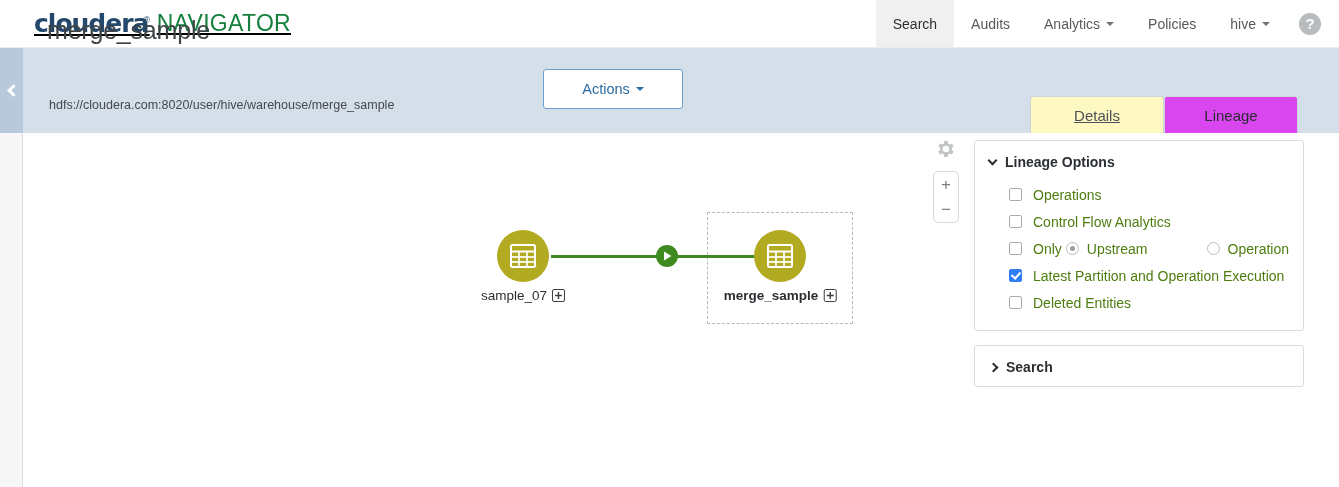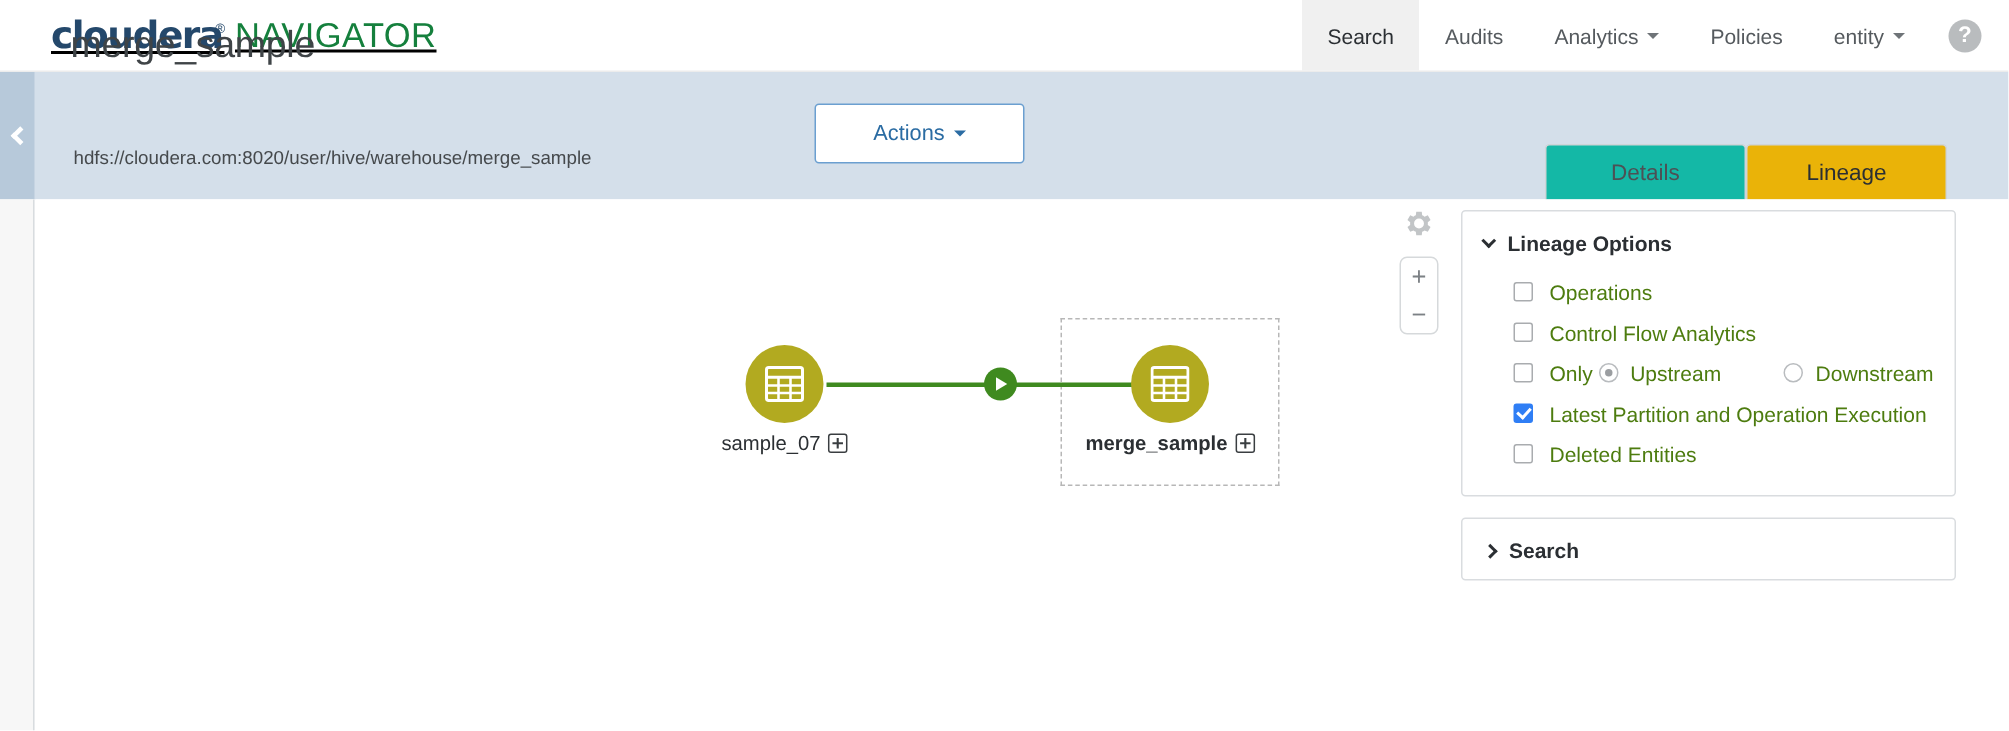--- a/index.html
+++ b/index.html
@@ -75,22 +75,22 @@
   .actions-btn .caret { border-top-color: #2b6ca3; }
 
   
   .tabs { position: absolute; left: 1030px; top: 96px; display: flex; align-items: flex-end; }
   .tab {
     width: 134px; height: 37px; display: flex; align-items: center; justify-content: center;
     font-size: 15px; color: #4c5155; cursor: pointer;
     border: 1px solid #cfd4d8; border-bottom: none;
     border-top-left-radius: 3px; border-top-right-radius: 3px;
   }
-  .tab.inactive { background: #14b8a6; }
-  .tab.active { background: #eab308; color: #2b2f33; }
+  .tab.inactive { background: #fef9c3; text-decoration: underline; }
+  .tab.active { background: #d946ef; color: #2b2f33; }
 
   
   .body-area {
     position: absolute; left: 0; top: 133px; width: 1339px; height: 354px;
     background: #ffffff;
   }
   .left-rail {
     position: absolute; left: 0; top: 0; width: 23px; height: 354px;
     background: #f7f7f7; border-right: 1px solid #d8dcdf;
   }
@@ -217,21 +217,21 @@
         <span>Audits</span>
       </div>
       <div class="nav-item">
         <span>Analytics</span>
         <span class="caret"></span>
       </div>
       <div class="nav-item">
         <span>Policies</span>
       </div>
       <div class="nav-item">
-        <span>entity</span>
+        <span>hive</span>
         <span class="caret"></span>
       </div>
       <div class="help-wrap">
         <div class="help-circle">
           <span>?</span>
         </div>
       </div>
     </div>
   </div>
 
@@ -350,21 +350,21 @@
               <span>Control Flow Analytics</span>
             </div>
 
             <div class="opt-row">
               <span class="cb"></span>
               <span>Only</span>
               <span class="radio sel"></span>
               <span>Upstream</span>
               <span class="radio-gap"></span>
               <span class="radio"></span>
-              <span>Downstream</span>
+              <span>Operation</span>
             </div>
 
             <div class="opt-row">
               <span class="cb checked"></span>
               <span>Latest Partition and Operation Execution</span>
             </div>
 
             <div class="opt-row">
               <span class="cb"></span>
               <span>Deleted Entities</span>

